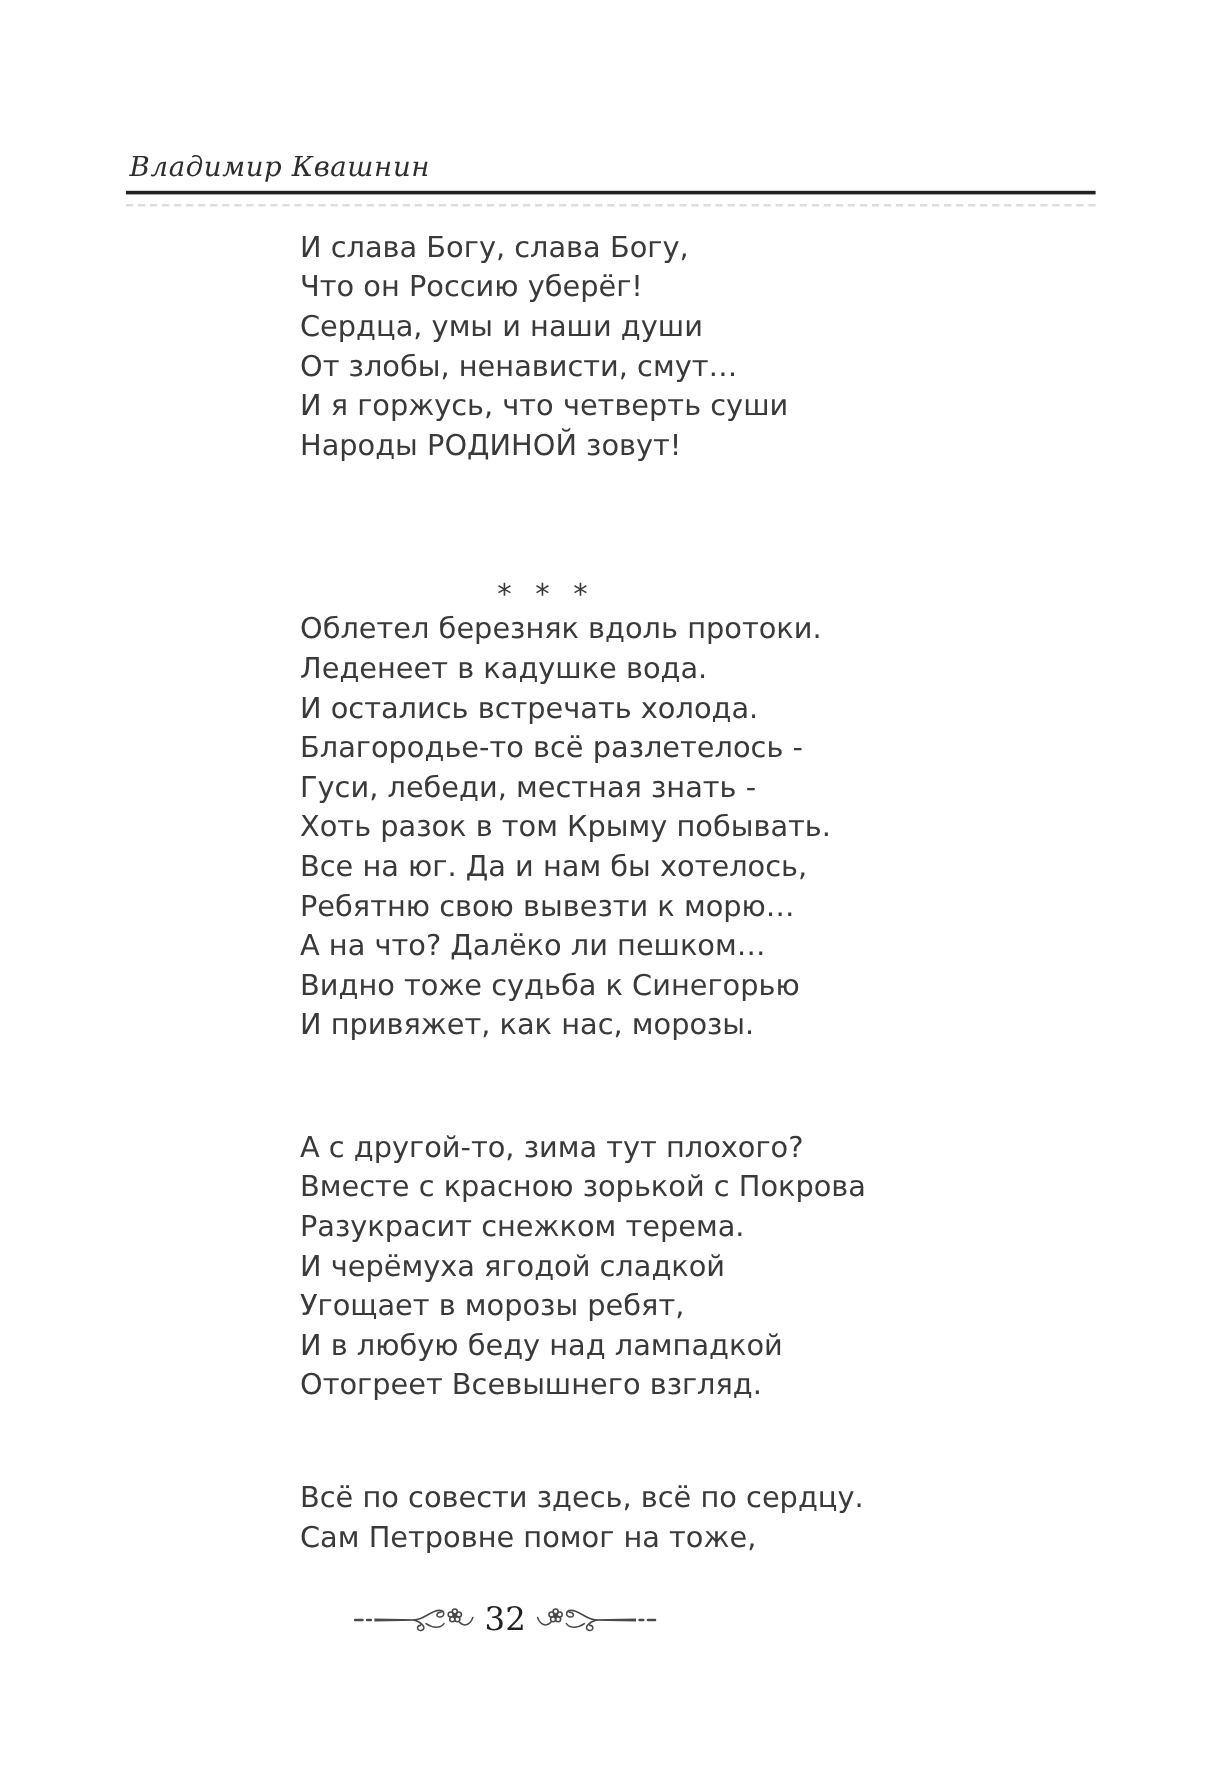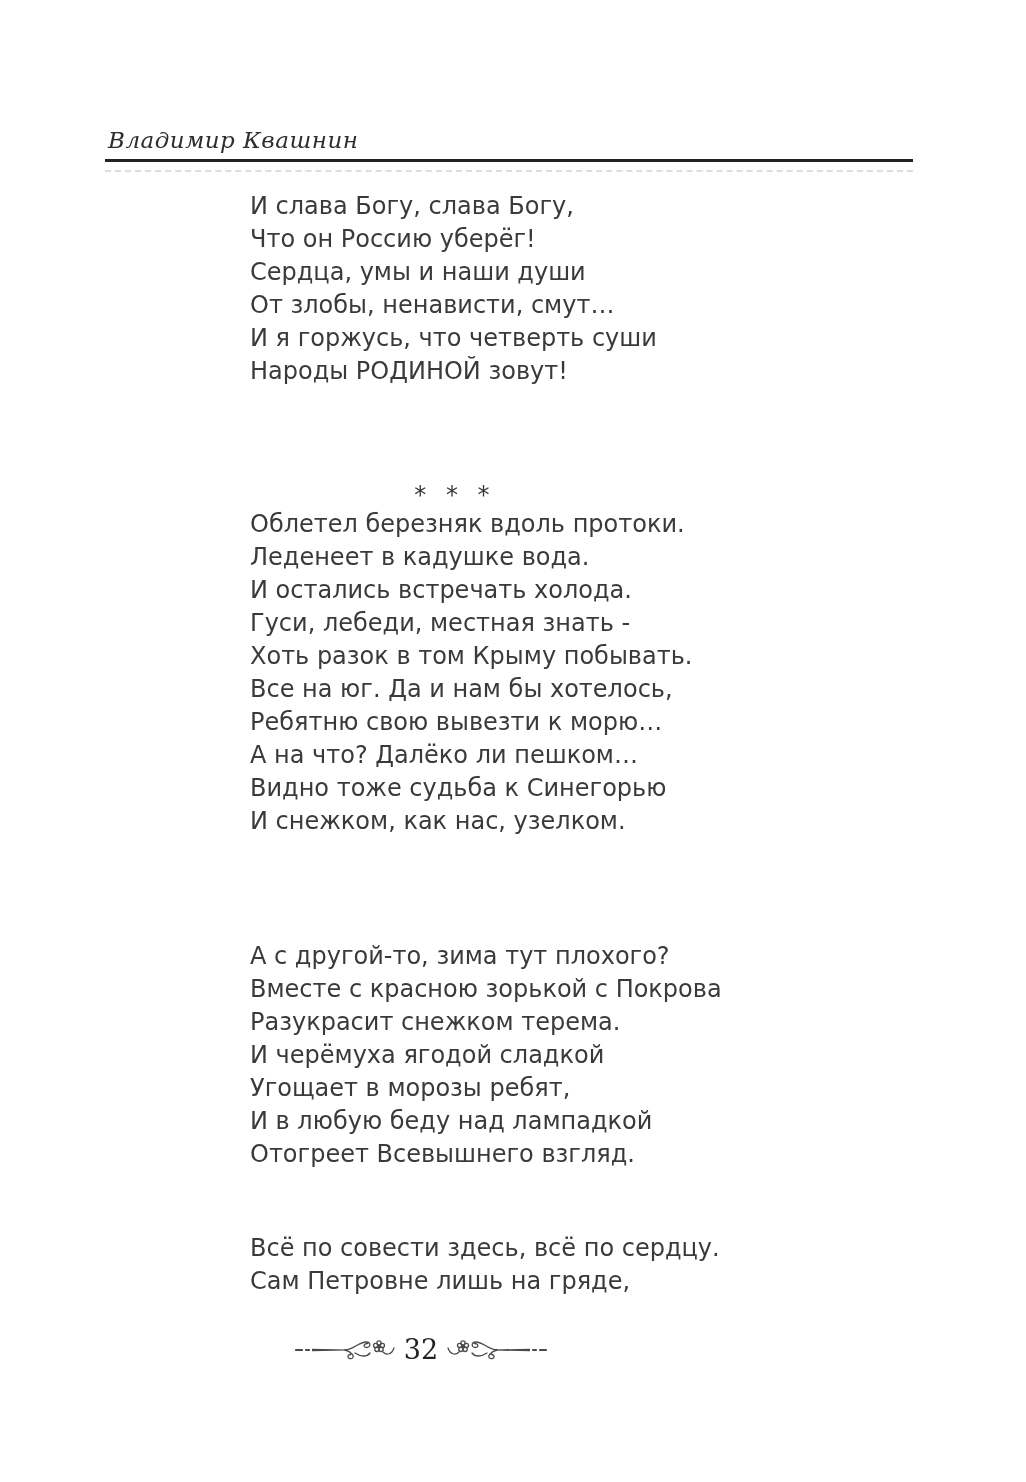--- a/index.html
+++ b/index.html
@@ -99,42 +99,43 @@
     <p>И я горжусь, что четверть суши</p>
     <p>Народы РОДИНОЙ зовут!</p>
   </div>
 
   <div class="separator">* * *</div>
 
   <div class="poem stanza-1">
     <p>Облетел березняк вдоль протоки.</p>
     <p>Леденеет в кадушке вода.</p>
     <p>И остались встречать холода.</p>
+    <p>Благородье-то всё разлетелось -</p>
     <p>Гуси, лебеди, местная знать -</p>
     <p>Хоть разок в том Крыму побывать.</p>
     <p>Все на юг. Да и нам бы хотелось,</p>
     <p>Ребятню свою вывезти к морю…</p>
     <p>А на что? Далёко ли пешком…</p>
     <p>Видно тоже судьба к Синегорью</p>
-    <p>И снежком, как нас, узелком.</p>
+    <p>И привяжет, как нас, морозы.</p>
   </div>
 
   <div class="poem stanza-2">
     <p>А с другой-то, зима тут плохого?</p>
     <p>Вместе с красною зорькой с Покрова</p>
     <p>Разукрасит снежком терема.</p>
     <p>И черёмуха ягодой сладкой</p>
     <p>Угощает в морозы ребят,</p>
     <p>И в любую беду над лампадкой</p>
     <p>Отогреет Всевышнего взгляд.</p>
   </div>
 
   <div class="poem stanza-3">
     <p>Всё по совести здесь, всё по сердцу.</p>
-    <p>Сам Петровне лишь на гряде,</p>
+    <p>Сам Петровне помог на тоже,</p>
   </div>
 
   <div class="footer">
     <svg class="flourish" width="100" height="32" viewBox="0 0 100 32">
       <g stroke="#4a4a4a" fill="none" stroke-width="1.3" stroke-linecap="round">
         <line x1="1" y1="16" x2="7" y2="16" stroke-width="2.2"></line>
         <line x1="11" y1="16" x2="14" y2="16" stroke-width="2.2"></line>
         <polygon points="17,14.7 52,15.4 52,16.6 17,17.3" fill="#4a4a4a" stroke="none"></polygon>
         <path d="M50 16 C58 16 64 8 71 8 C76 8 76 13.5 71.5 13.5 C68 13.5 68.5 9.5 72.5 9.5"></path>
         <path d="M50 16 C56 17.5 61 23 56.5 24.5 C52.5 25.8 51.5 20.5 55.5 20.5"></path>

